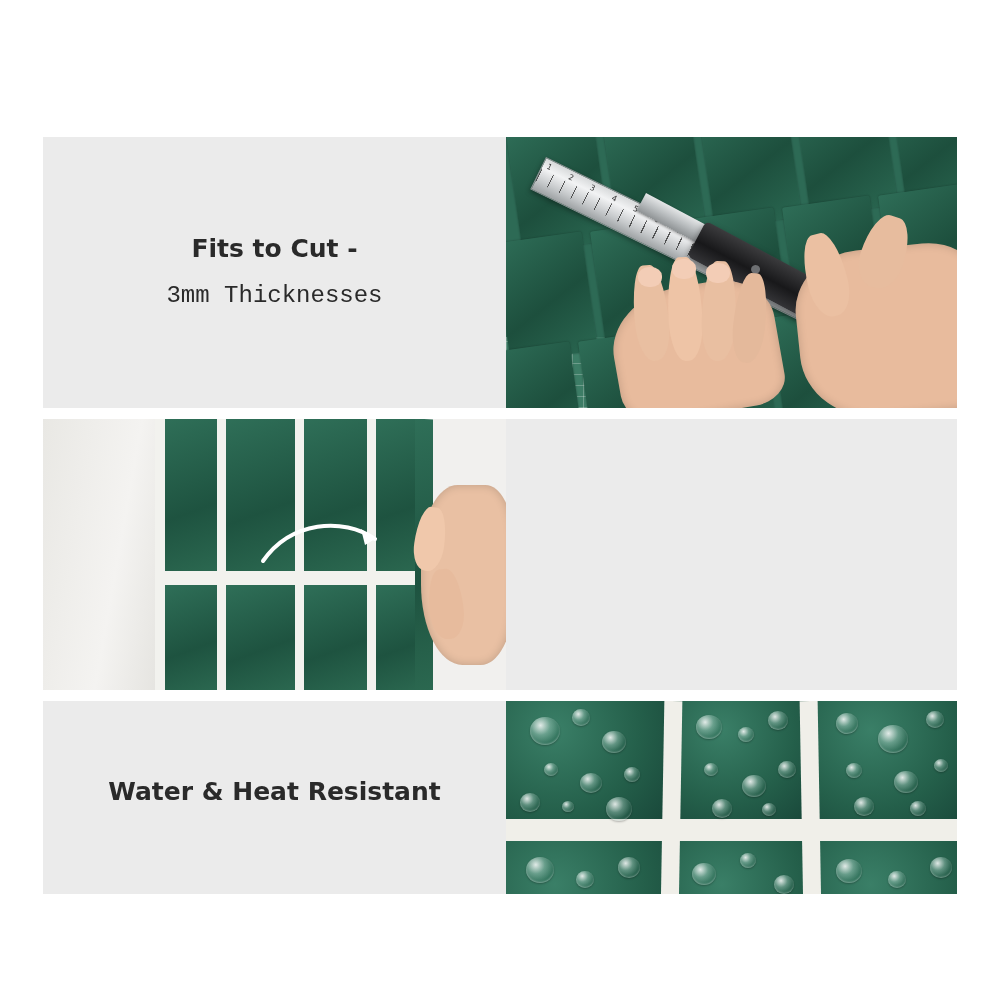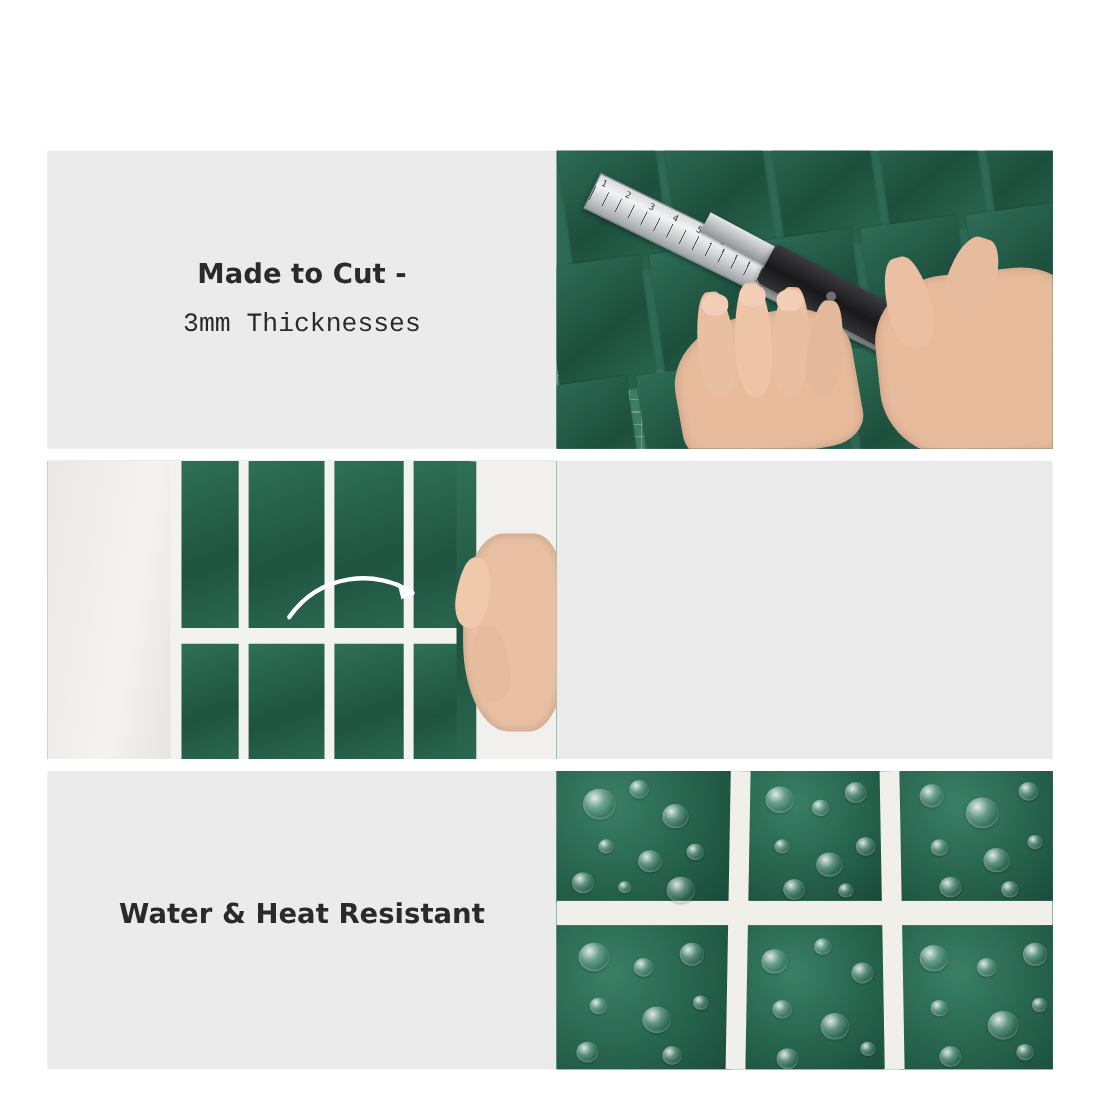--- a/index.html
+++ b/index.html
@@ -36,21 +36,21 @@
 
   
   .row {
     position: absolute;
     left: 43px;
     width: 914px;
     display: flex;
   }
   #row1 { top: 137px; height: 271px; }
   #row2 { top: 419px; height: 271px; }
-  #row3 { top: 701px; height: 271px; border-radius: 31px; }
+  #row3 { top: 701px; height: 193px; border-radius: 31px; }
 
   .text-cell {
     background: #ebebeb;
     box-sizing: border-box;
     display: flex;
     flex-direction: column;
     align-items: center;
     justify-content: center;
     padding: 0 18px;
   }
@@ -180,21 +180,21 @@
 </style>
 </head>
 <body>
 
 <div class="page">
 
 
   <div class="row" id="row1">
 
     <div class="text-cell cell-left">
-      <div class="t-line t-bold t1a">Made to Cut -</div>
+      <div class="t-line t-bold t1a">Fits to Cut -</div>
       <div class="t-line t1b">3mm Thicknesses</div>
     </div>
 
     <div class="photo-cell cell-right">
       <div class="p1-bg"></div>
 
       <div class="mat" style="left:0;top:200px;width:180px;height:71px;"></div>
       <div class="mat-grid" style="left:0;top:200px;width:180px;height:71px;"></div>
       <div class="mat" style="left:350px;top:185px;width:101px;height:86px;"></div>
       <div class="mat-grid" style="left:350px;top:185px;width:101px;height:86px;"></div>

